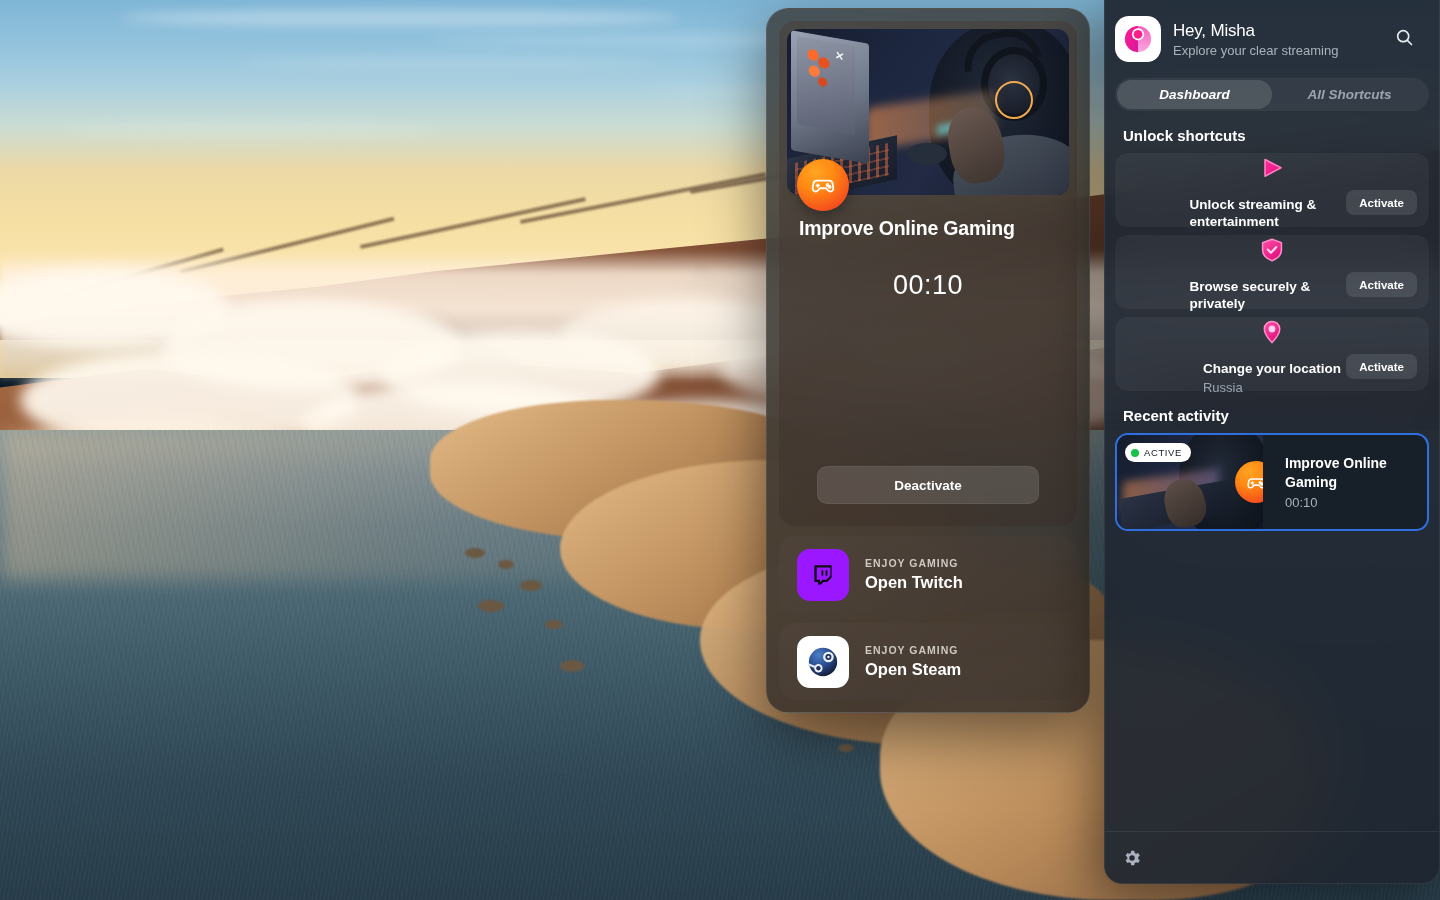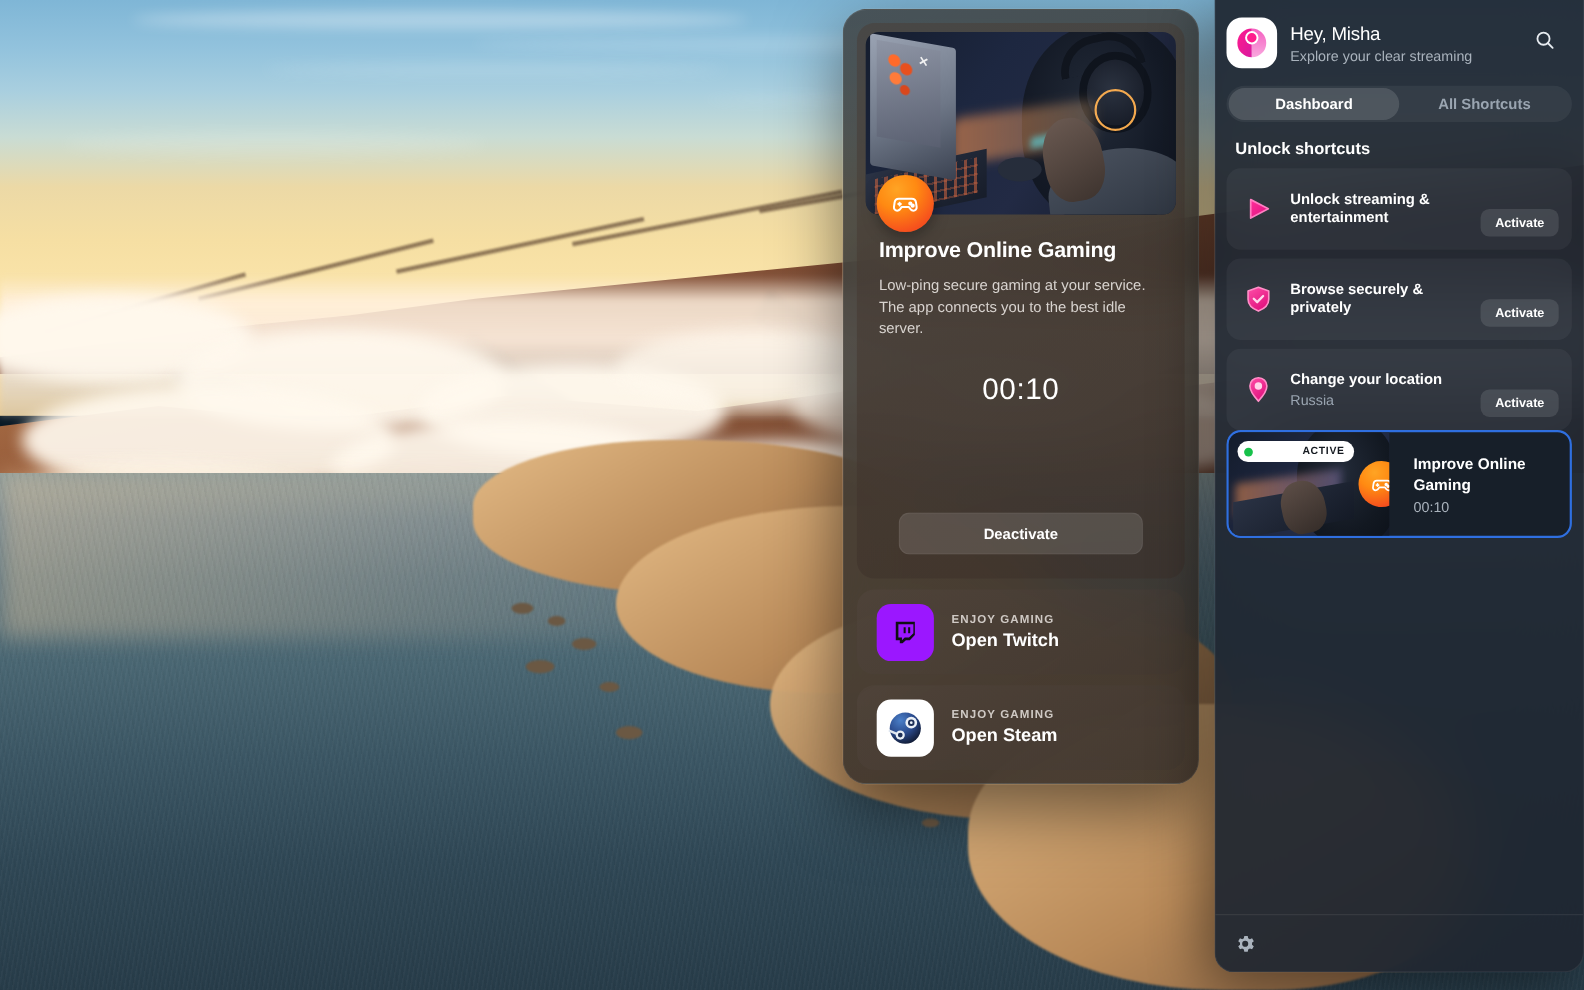--- a/index.html
+++ b/index.html
@@ -235,37 +235,38 @@
     width:46px; height:46px; border-radius:14px; background:#fff; flex:none;
     display:flex; align-items:center; justify-content:center;
   }
   .sb-greet { color:#fff; font-size:17px; font-weight:normal; letter-spacing:-0.2px; }
   .sb-sub { color:#a9b2bc; font-size:13px; margin-top:2px; }
   .sb-search { margin-left:auto; margin-right:6px; cursor:pointer; }
 
   .tabbar {
     margin:16px 10px 0 10px; height:33px; border-radius:17px;
     background:rgba(255,255,255,0.055);
-    display:flex; padding:2px;
+    display:flex; padding:2px;font-style:italic;
   }
   .tab {
     flex:1; border-radius:15px; display:flex; align-items:center; justify-content:center;
     font-size:13.5px; color:#9aa5b1; cursor:pointer; font-weight:bold;
   }
   .tab.active { background:rgba(255,255,255,0.13); color:#ffffff; }
 
   .section-title {
     color:#fff; font-size:15px; font-weight:bold; margin:16px 0 9px 18px;
   }
   .qs-list { padding:0 10px; display:flex; flex-direction:column; gap:8px; }
   .qs-item {
     position:relative; height:74px; border-radius:13px;
     background:rgba(255,255,255,0.045);
     display:flex; align-items:center; padding:0 14px; gap:14px;
     cursor:pointer;
+    flex-direction:column;
   }
   .qs-icon { width:30px; height:30px; flex:none; display:flex; align-items:center; justify-content:center; }
   .qs-text { flex:1; min-width:0; }
   .qs-label { color:#fff; font-size:13.5px; font-weight:bold; line-height:1.25; max-width:165px; }
   .qs-value { color:#9aa5b1; font-size:13px; margin-top:2px; }
   .activate-btn {
     position:absolute; right:12px; bottom:12px;
     height:25px; padding:0 13px; border-radius:8px;
     background:rgba(255,255,255,0.11);
     color:#fff; font-size:11.5px; font-weight:bold;
@@ -281,21 +282,21 @@
   .ra-thumb {
     position:relative; width:146px; height:94px; flex:none; margin:0;
     border-radius:11px 0 0 11px; overflow:hidden;
     background:linear-gradient(125deg,#141c2c 0%, #1e2740 40%, #232c46 65%, #121826 100%);
   }
   .ra-badge {
     position:absolute; left:8px; top:8px; height:19px; padding:0 9px 0 6px;
     border-radius:10px; background:#fff; display:flex; align-items:center; gap:5px;
   }
   .ra-dot { width:8px; height:8px; border-radius:50%; background:#17c14a; }
-  .ra-badge-text { color:#151a20; font-size:9.5px; font-weight:bold; letter-spacing:0.6px;margin-left:40px; }
+  .ra-badge-text { color:#151a20; font-size:9.5px; font-weight:normal; letter-spacing:0.6px; }
   .ra-game-badge {
     position:absolute; right:-14px; top:26px; width:42px; height:42px; border-radius:50%;
     background:radial-gradient(circle at 35% 25%, #ffa424 0%, #ff8a12 35%, #f6511d 75%, #ef3d1a 100%);
     display:flex; align-items:center; justify-content:center;
   }
   .ra-info { padding-left:22px; }
   .ra-title { color:#fff; font-size:14px; font-weight:bold; line-height:1.3; max-width:125px; }
   .ra-time { color:#a9b2bc; font-size:13px; margin-top:4px; }
 
   .sb-spacer { flex:1; }
@@ -387,21 +388,20 @@
     <div class="gaming-badge">
       <svg width="26" height="26" viewBox="0 0 24 24" fill="none" stroke="#fff" stroke-width="1.7" stroke-linecap="round" stroke-linejoin="round">
         <path d="M6.5 8h11a3.6 3.6 0 0 1 3.5 3.2l.5 3.6c.25 1.8-1.1 3.2-2.7 3.2-1 0-1.8-.5-2.4-1.2L15 15H9l-1.4 1.8C7 17.5 6.2 18 5.2 18c-1.6 0-2.95-1.4-2.7-3.2L3 11.2A3.6 3.6 0 0 1 6.5 8z"></path>
         <path d="M7.2 11.4v2.2M6.1 12.5h2.2"></path>
         <circle cx="16.2" cy="12" r="0.9" fill="#fff"></circle>
         <circle cx="18.2" cy="13.8" r="0.9" fill="#fff"></circle>
       </svg>
     </div>
 
     <div class="cc-title">Improve Online Gaming</div>
-    <div class="cc-desc">Low-ping secure gaming at your service. The app connects you to the best idle server.</div>
     <div class="cc-timer">00:10</div>
 
     <div class="cc-action">Deactivate</div>
   </div>
 
   <div class="cc-row">
     <div class="app-icon app-twitch">
       <svg width="26" height="26" viewBox="0 0 24 24" fill="#0f0f12">
         <path d="M4 3h16v11.2l-4.2 4.2h-3.3L9.7 21H7.4v-2.6H4V3zm2.2 2v11.3h3v2.3l2.3-2.3h3.6l3.7-3.6V5H6.2z"></path>
         <rect x="10.6" y="7.6" width="1.7" height="5"></rect>
@@ -533,20 +533,21 @@
         </svg>
       </div>
       <div class="qs-text">
         <div class="qs-label">Change your location</div>
         <div class="qs-value">Russia</div>
       </div>
       <div class="activate-btn">Activate</div>
     </div>
   </div>
 
+  <div class="section-title">Recent activity</div>
 
   <div class="ra-list">
     <div class="ra-card">
       <div class="ra-thumb">
         <div style="position:absolute;right:-6px;top:-10px;width:90px;height:112px;background:radial-gradient(ellipse at 45% 40%,#222a38 0%,#121821 60%,#0b1018 100%);border-radius:45% 40% 35% 45%;"></div>
         <div style="position:absolute;left:6px;top:40px;width:96px;height:30px;background:linear-gradient(90deg,rgba(255,150,80,0.5),rgba(200,170,255,0.3));filter:blur(4px);transform:skewY(-8deg);"></div>
         <div style="position:absolute;left:4px;top:54px;width:110px;height:34px;background:linear-gradient(150deg,#2a3244,#141a26);transform:skewY(-10deg);"></div>
         <div style="position:absolute;left:48px;top:44px;width:40px;height:48px;background:linear-gradient(160deg,#5e4f48,#342c28);border-radius:45% 48% 40% 40%;transform:rotate(-12deg);"></div>
         <div class="ra-badge">
           <div class="ra-dot"></div>

